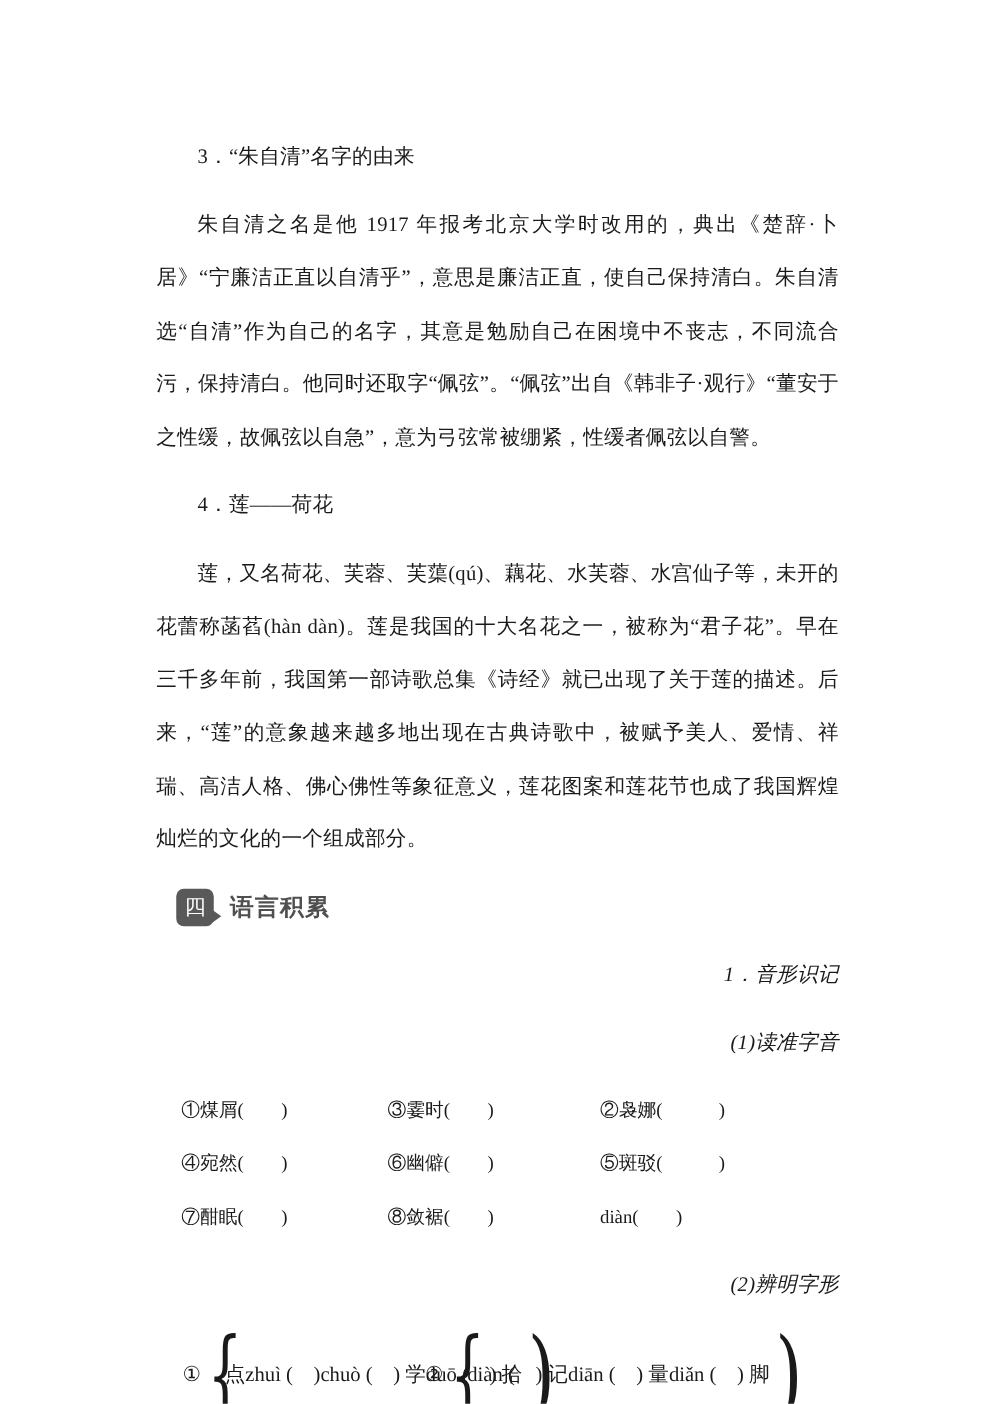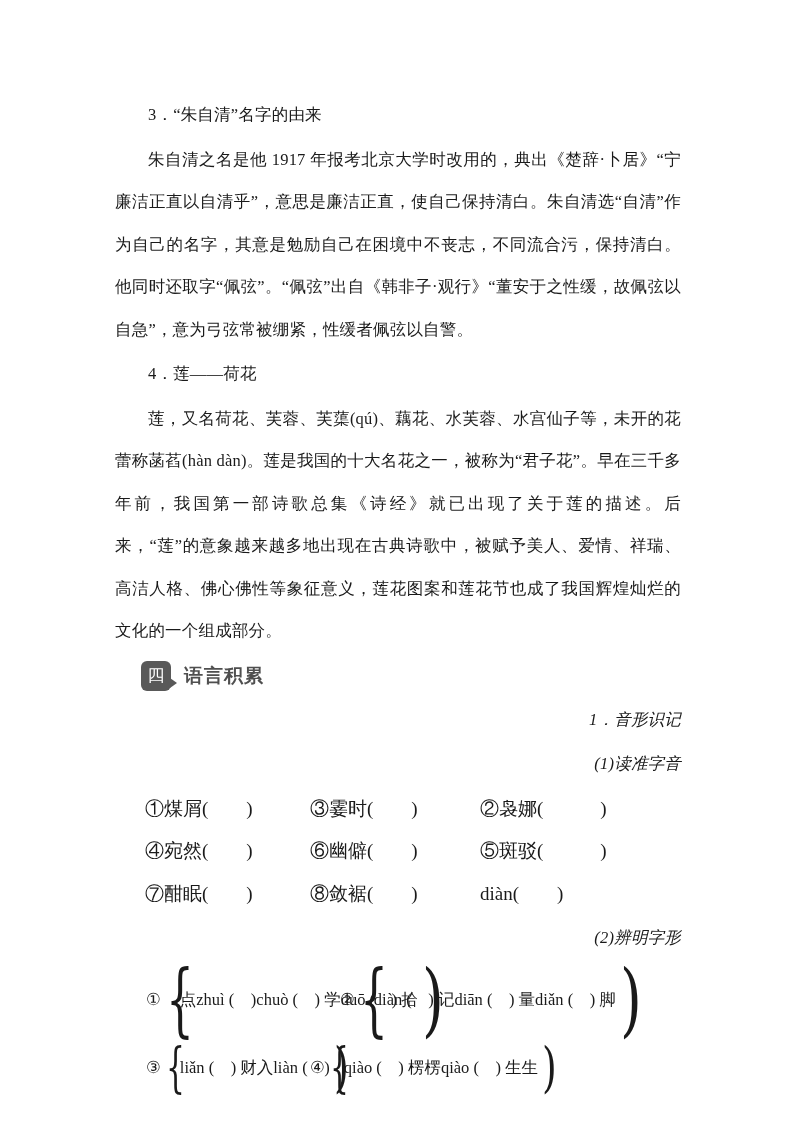--- a/index.html
+++ b/index.html
@@ -8,21 +8,21 @@
     font-family:"Liberation Serif","DejaVu Serif",serif;
     color:#1a1a1a;
     overflow:hidden;
   }
   .page {
     box-sizing:border-box;
     width:794px; height:1123px;
     padding:92px 111px 0 113px;
   }
   .para {
-    margin:2px;
+    margin:12px;
     font-size:16.5px;
     line-height:42.5px;
     text-align:justify;
     text-indent:2em;
     letter-spacing:0.2px;
   }
   .single { text-align:right;font-style:italic; }
   
   .badge-row {
     display:flex; align-items:center;
@@ -54,21 +54,21 @@
     font-family:Liberation Sans, sans-serif;
     letter-spacing:1px;
   }
   
   .pinyin-grid {
     display:grid;
     grid-template-columns:165px 170px auto;
     margin-left:32px;
   }
   .pinyin-grid span {
-    font-size:19px;
+    font-size:15px;
     line-height:42.5px;
     white-space:pre;
   }
   
   .brow { display:flex; align-items:center; margin-left:33px; }
   .brow1 { margin-top:2px; }
   .brow2 { margin-top:4px; }
   .brow1 .bgroup:first-child { width:194px; }
   .brow2 .bgroup:first-child { width:164px; }
   .bgroup { display:flex; align-items:center; }

